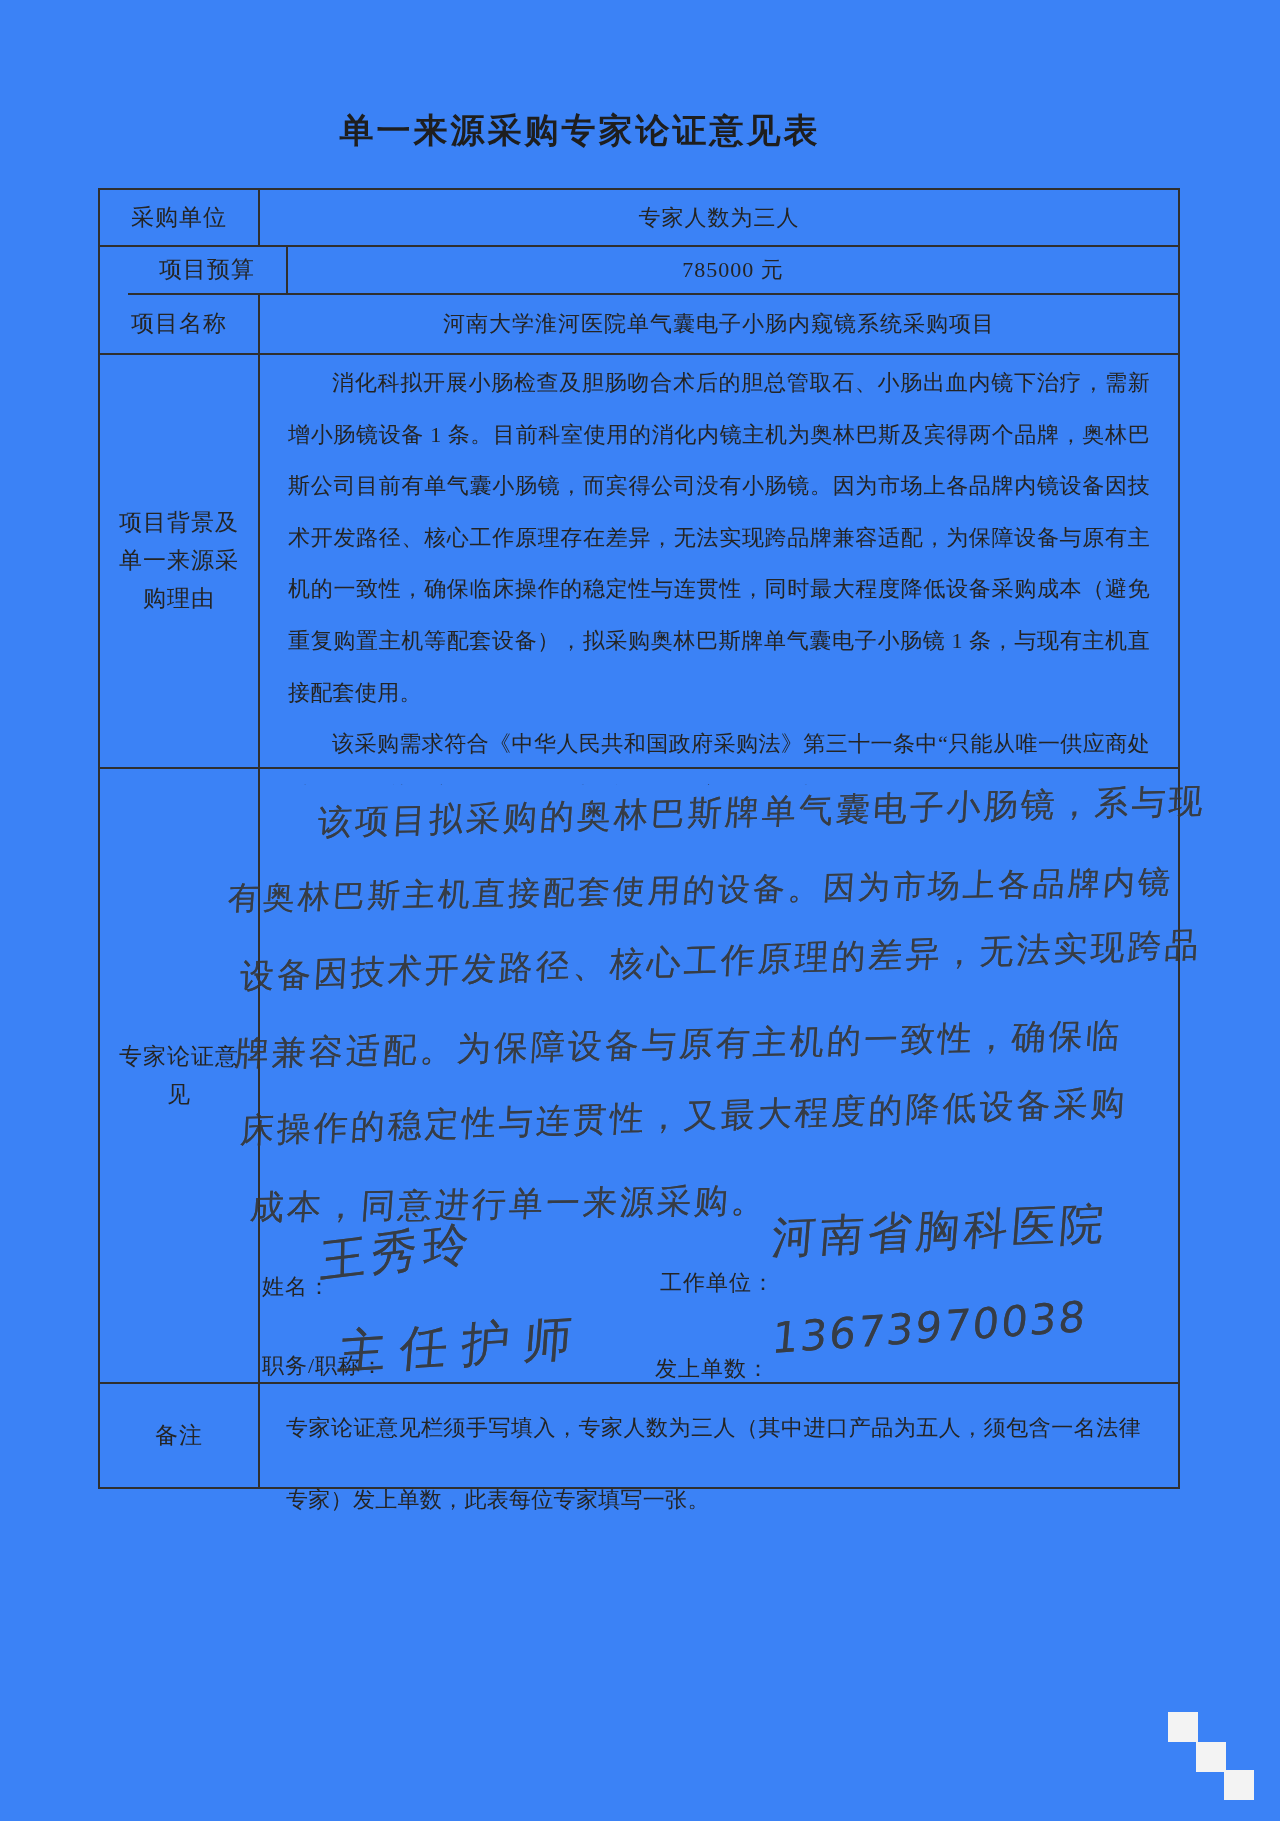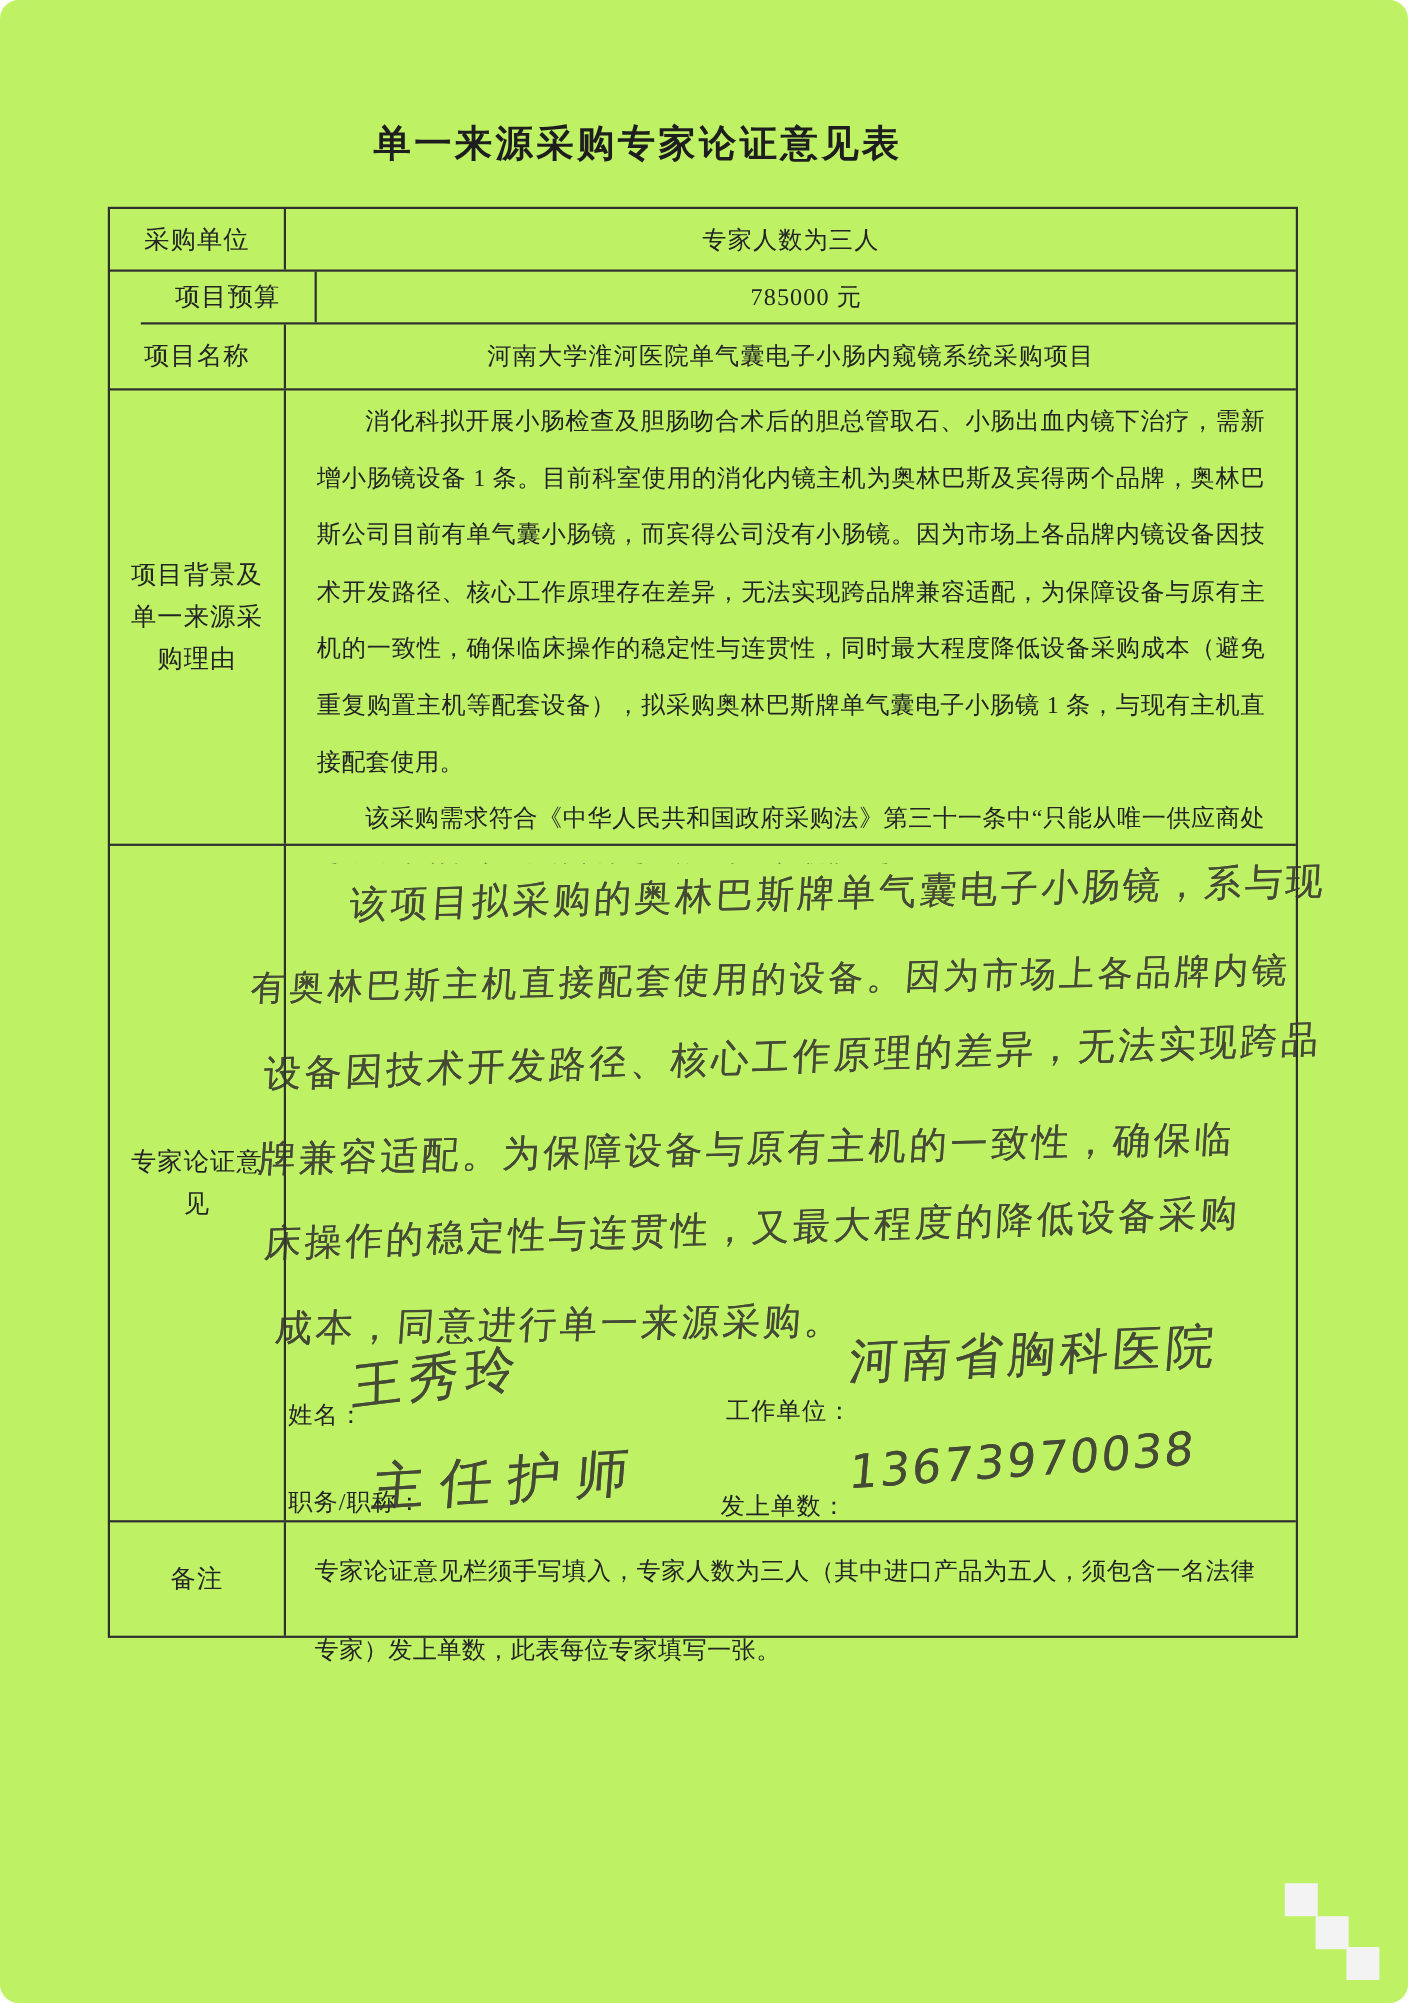--- a/index.html
+++ b/index.html
@@ -1,23 +1,22 @@
 <!DOCTYPE html>
 <html><head>
 <meta charset="utf-8">
 <style>
   html,body { margin:0; padding:0; background:#ffffff; }
   .page {
     position:relative;
     width:1280px; height:1821px;
-    background:#bef264;
+    background:#3b82f6;
     overflow:hidden;
     font-family:"Liberation Serif","DejaVu Serif",serif;
     color:#262626;
-    border-radius:17px;
   }
   .doc-title {
     position:absolute; left:40px; top:108px; width:1080px;
     text-align:center;
     font-size:34px; font-weight:bold; letter-spacing:3px;
     color:#1e1e1e;
   }
   .form-table {
     position:absolute; left:98px; top:188px; width:1082px;
     border:2px solid #2f2f2f;

